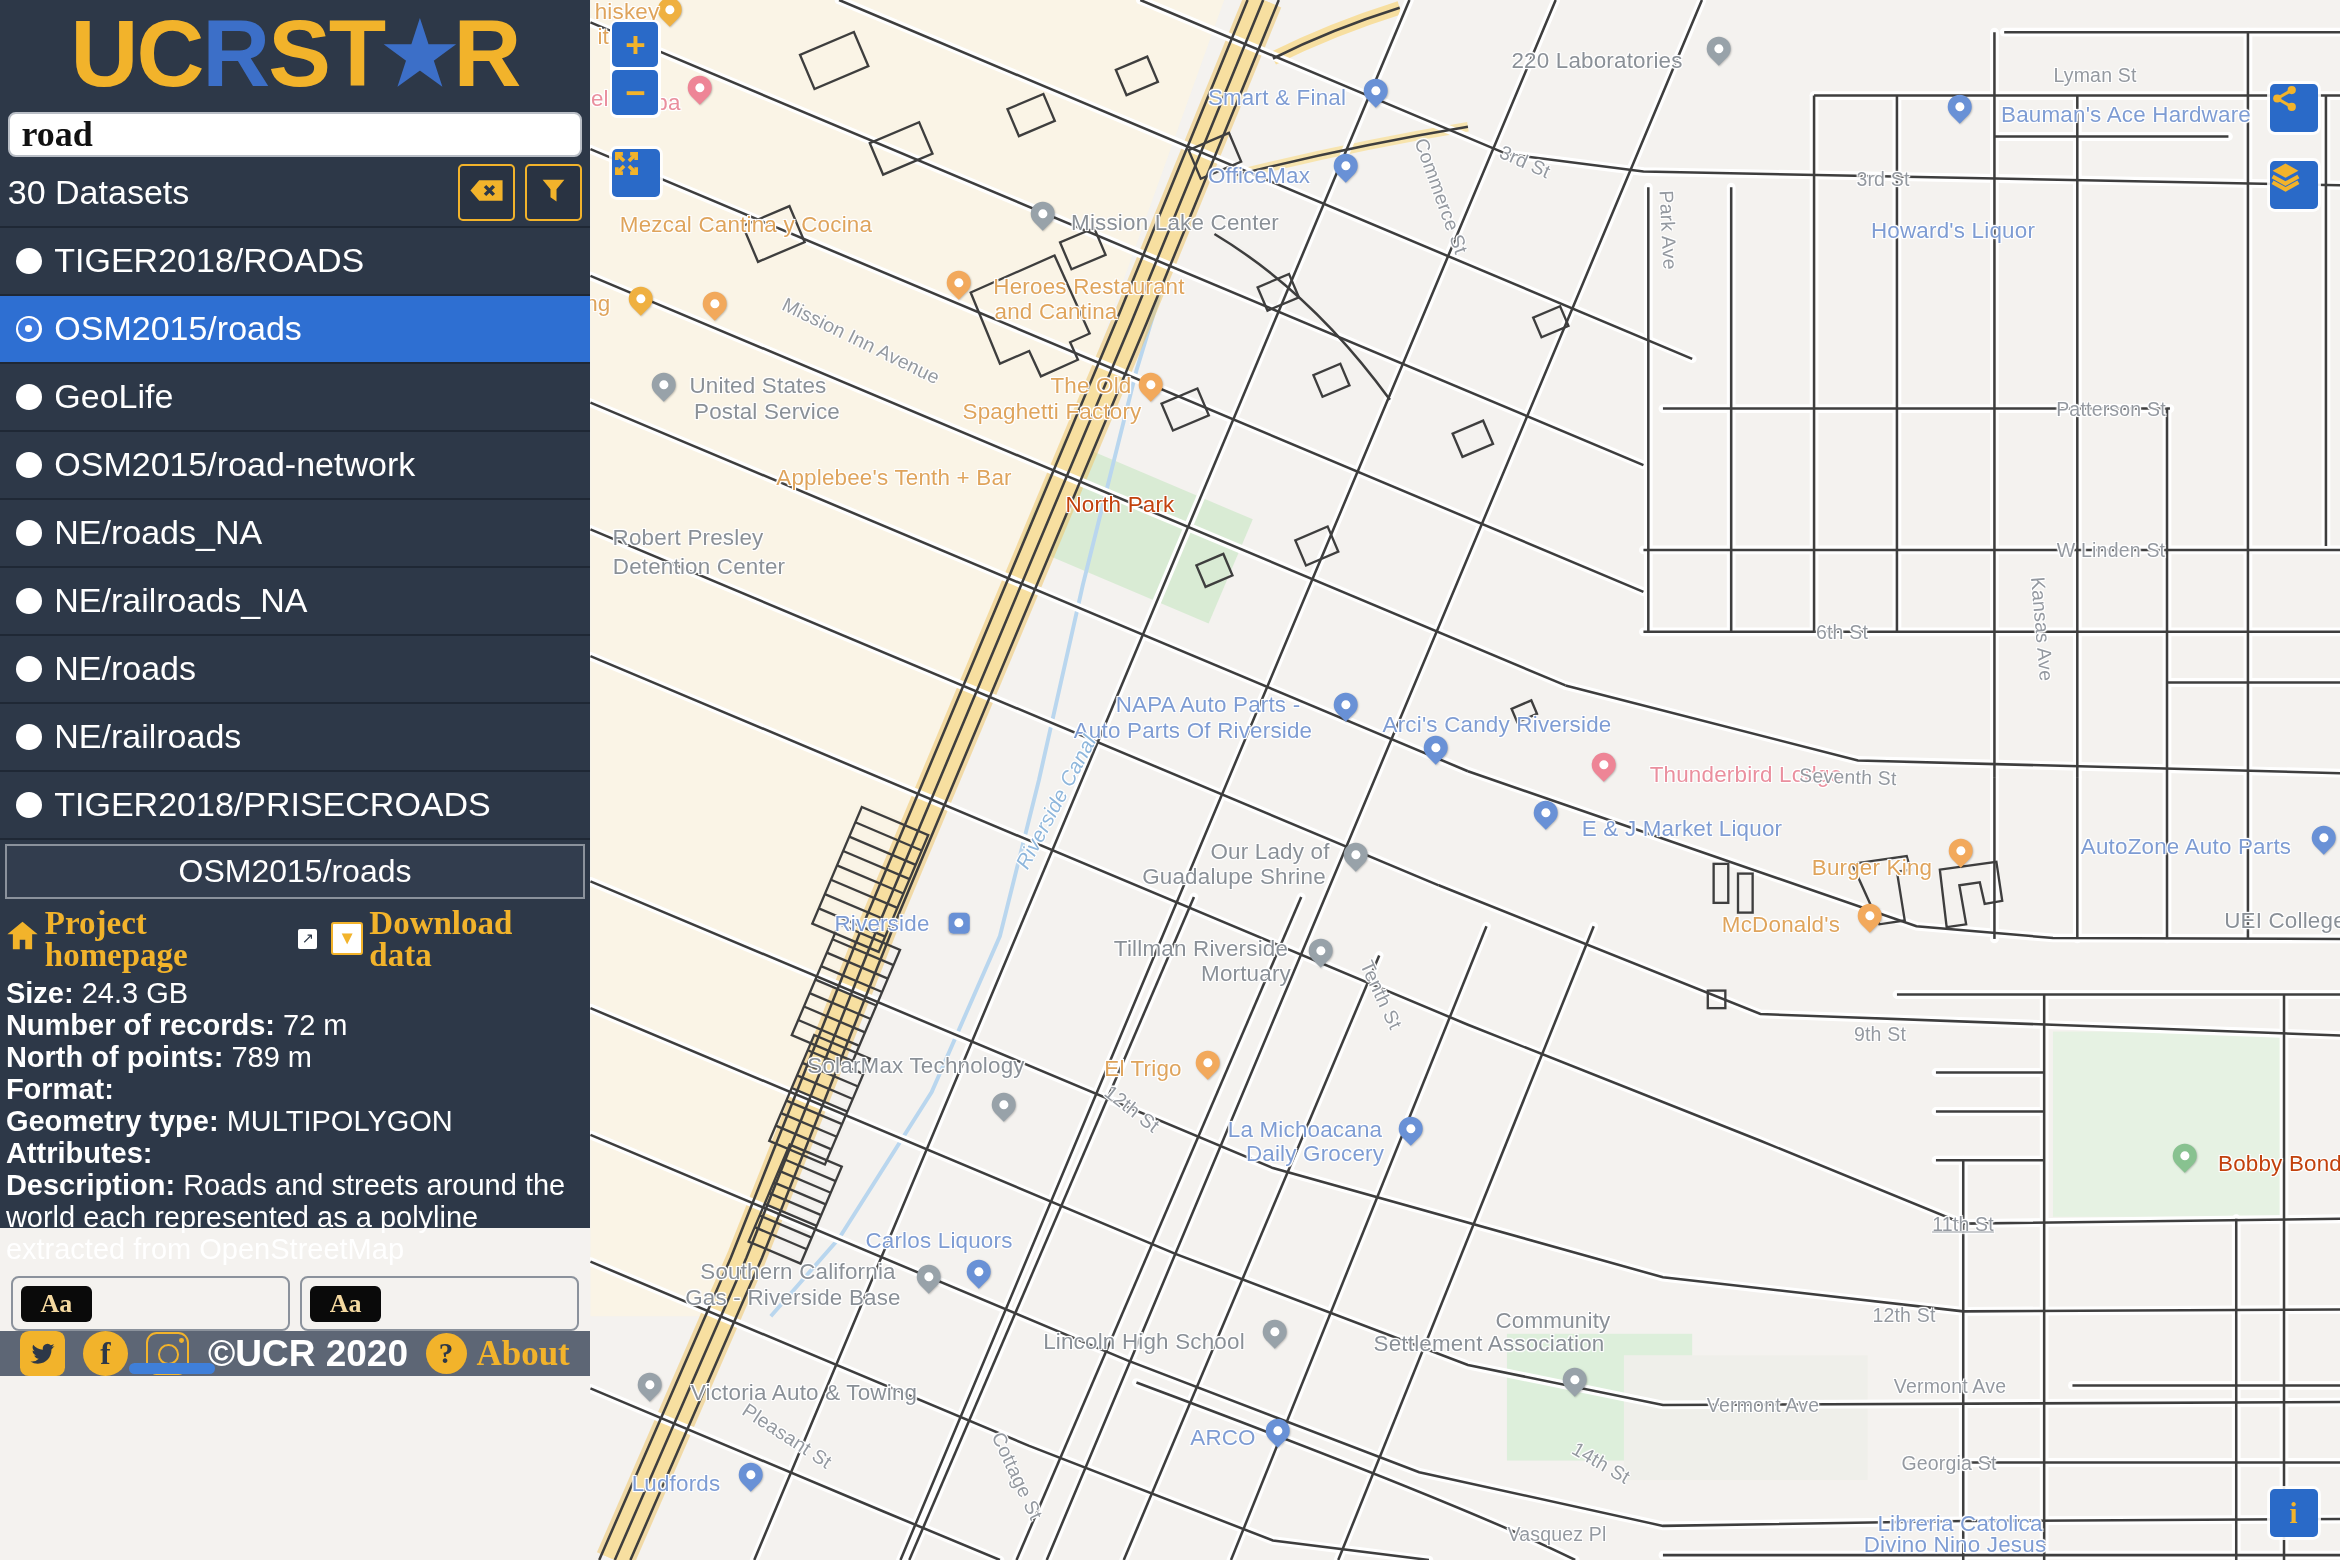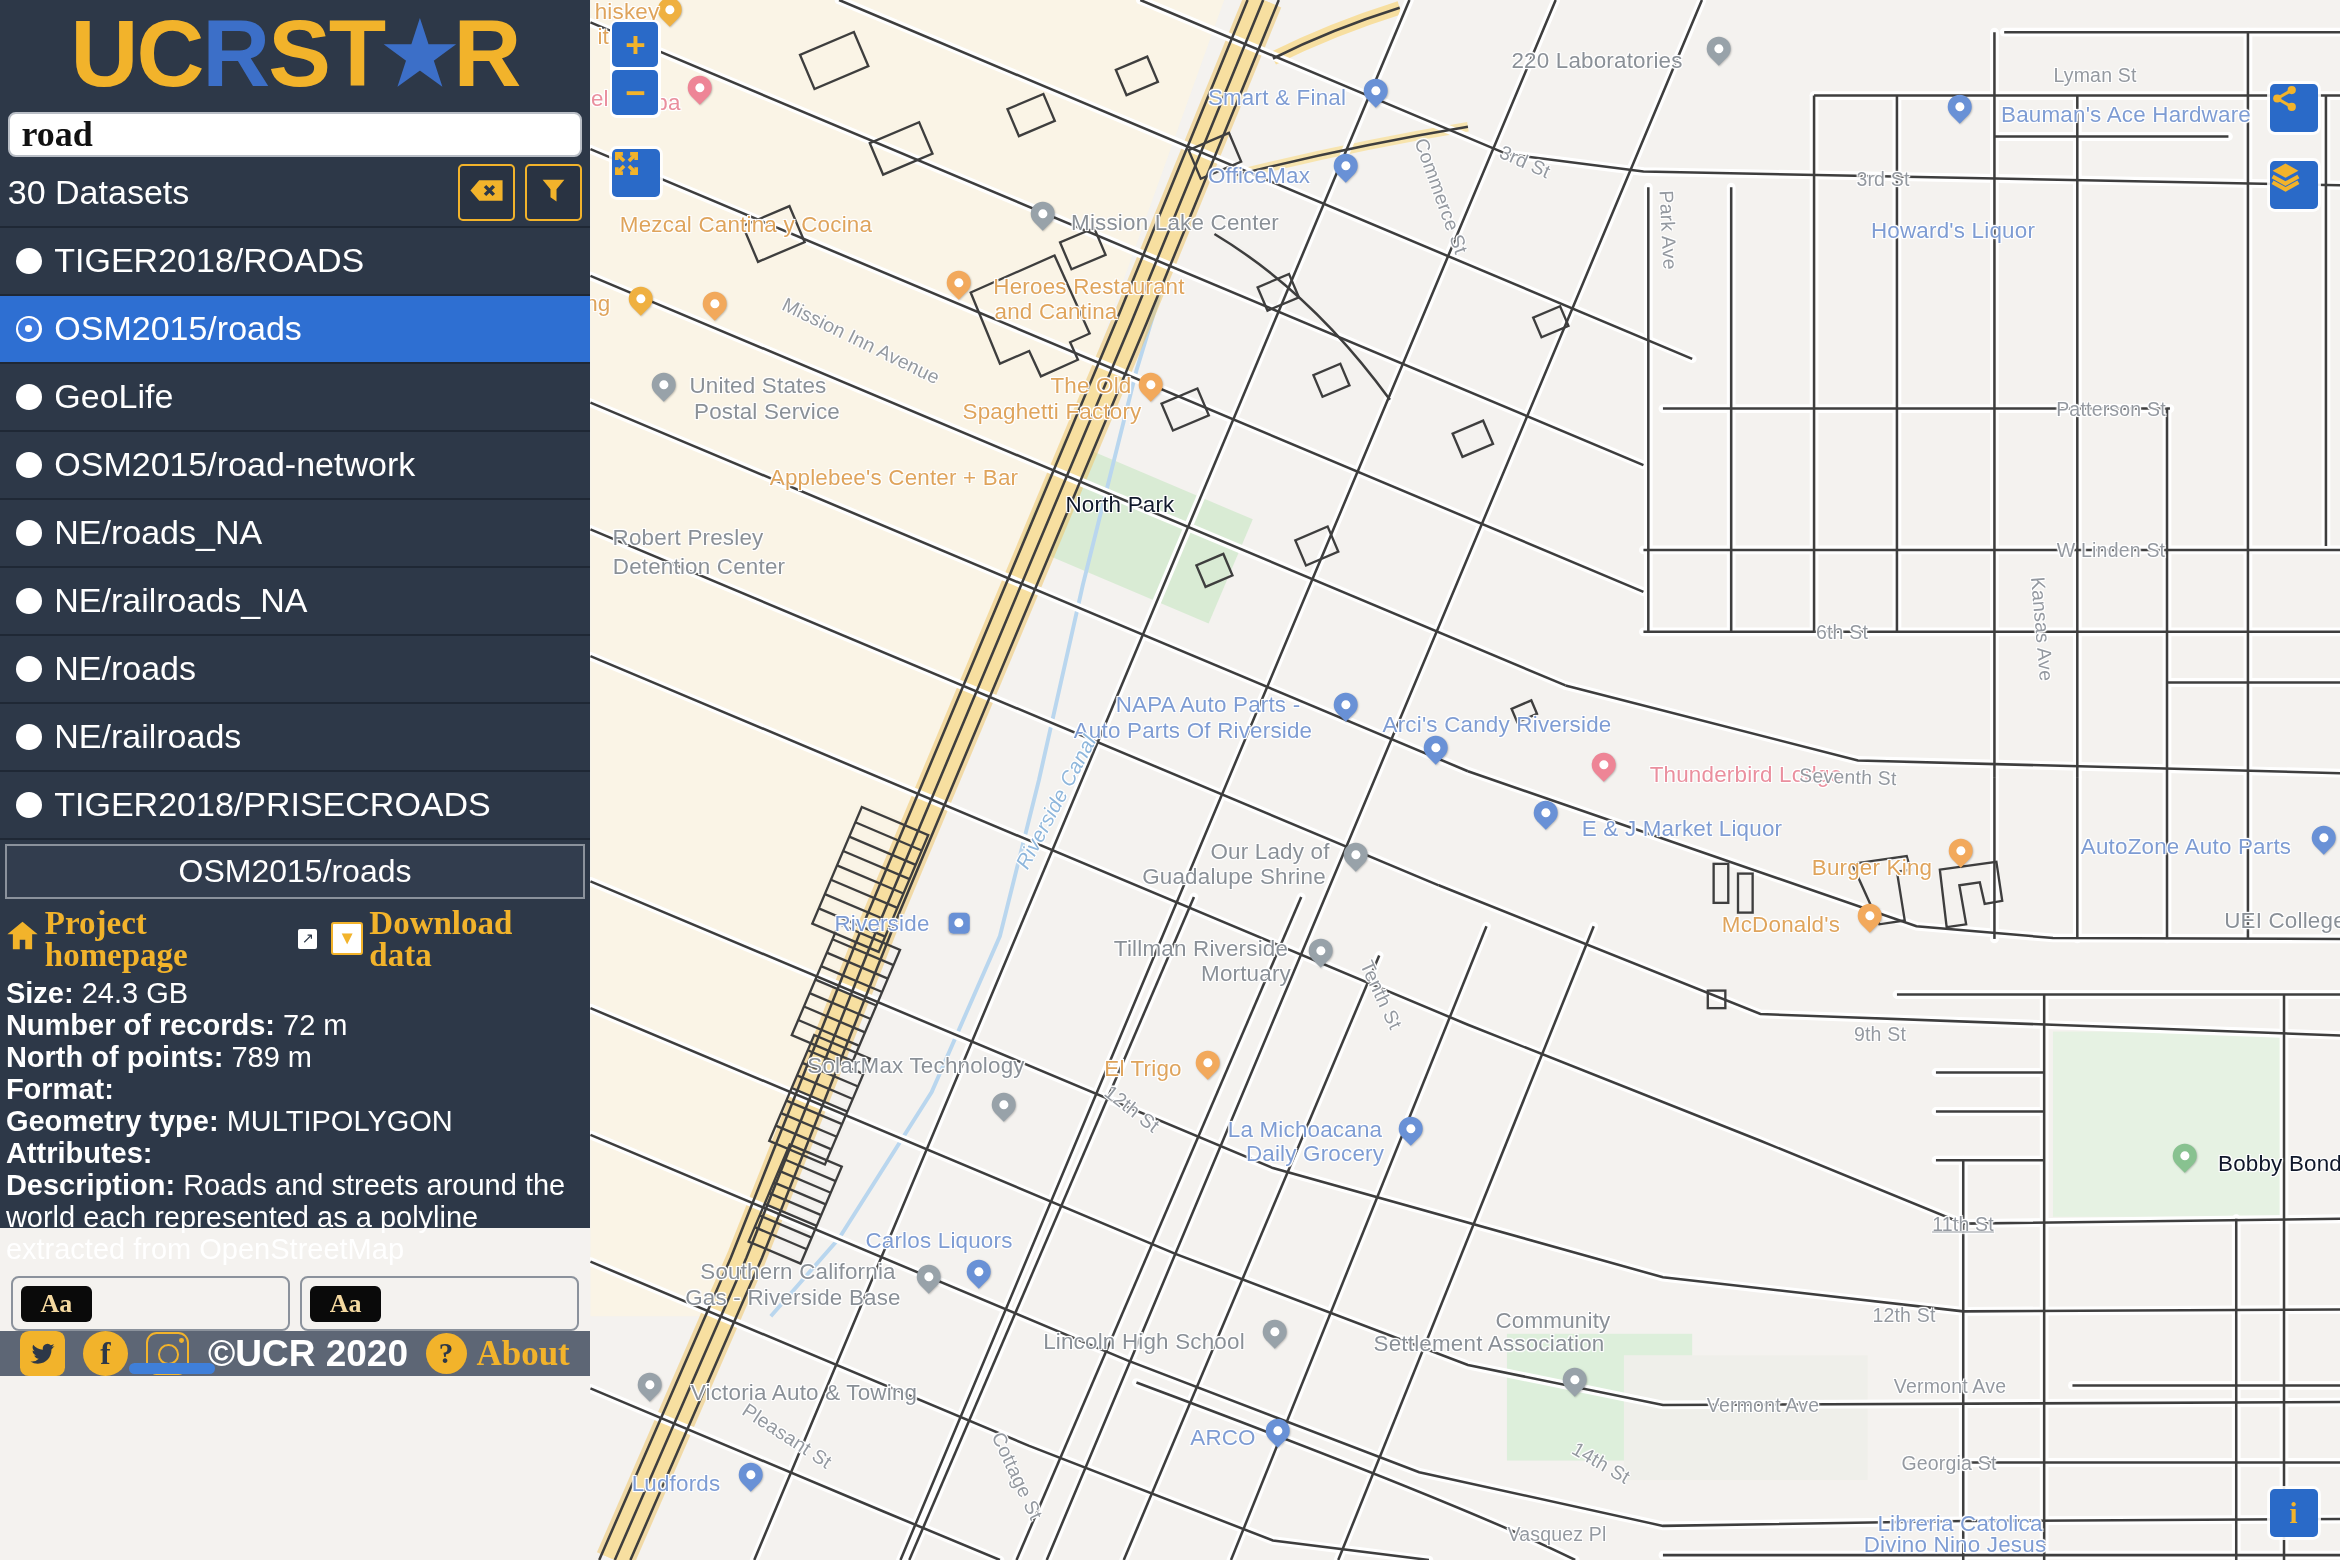--- a/index.html
+++ b/index.html
@@ -51,21 +51,21 @@
   
   .map{position:absolute;left:590px;top:0;width:1751px;height:1560px;background:#f4f2ef;overflow:hidden;cursor:grab;}
   .map svg{position:absolute;left:0;top:0;}
   .overlay{position:absolute;left:0;top:0;width:100%;height:100%;pointer-events:none;}
   .mlbl{position:absolute;white-space:nowrap;font-size:22.4px;letter-spacing:0.2px;
         text-shadow:0 0 2.9px #fff,0 0 2.9px #fff,1px 1px 0 #fff,-1px -1px 0 #fff,1px -1px 0 #fff,-1px 1px 0 #fff;}
   .mlbl.gray{color:#8a9097;}
   .mlbl.blue{color:#7e9cd3;}
   .mlbl.orange{color:#dfa45c;}
   .mlbl.pink{color:#ea8f9e;}
-  .mlbl.green{color:#0f172a;}
+  .mlbl.green{color:#c2410c;}
   .mlbl.st{color:#9499a0;font-size:19.5px;}
   .mlbl.wt{color:#8fb7dc;font-style:italic;font-size:20.5px;}
   .pin{position:absolute;width:24.4px;height:24.4px;border-radius:50% 50% 50% 0;transform:translate(-50%,-92%) rotate(-45deg);box-shadow:0 1px 2px rgba(0,0,0,.25);pointer-events:auto;}
   .pin::after{content:"";position:absolute;left:50%;top:50%;width:8.8px;height:8.8px;border-radius:50%;background:#fff;transform:translate(-50%,-50%);}
   .pin.sq{border-radius:4.9px;width:20.5px;height:20.5px;transform:translate(-50%,-50%);}
   .pin.gold{background:#efb040;}  .pin.pink{background:#ee8596;}
   .pin.blue{background:#6991d6;}  .pin.gray{background:#98a2a9;}
   .pin.orange{background:#f2a95c;}.pin.green{background:#88c290;}
 
   .zoomstack{position:absolute;left:19.5px;top:19.5px;background:#fff;border-radius:6.8px;padding:2.9px;display:flex;flex-direction:column;gap:2.9px;z-index:10;}
@@ -483,21 +483,21 @@
         <span class="mlbl orange" style="left: 499px; top: 287px; transform: translate(-50%, -50%);">Heroes Restaurant</span>
         <span class="mlbl orange" style="left: 466px; top: 312px; transform: translate(-50%, -50%);">and Cantina</span>
         <span class="mlbl orange" style="left: 7.8px; top: 304px; transform: translate(-50%, -50%);">ng</span>
         <span class="mlbl st" style="left: 271px; top: 341px; transform: translate(-50%, -50%) rotate(26deg);">Mission Inn Avenue</span>
         <span class="mlbl st" style="left: 851px; top: 196px; transform: translate(-50%, -50%) rotate(70deg);">Commerce St</span>
         <span class="mlbl st" style="left: 1078px; top: 230px; transform: translate(-50%, -50%) rotate(87deg);">Park Ave</span>
         <span class="mlbl gray" style="left: 168px; top: 386px; transform: translate(-50%, -50%);">United States</span>
         <span class="mlbl gray" style="left: 177px; top: 412px; transform: translate(-50%, -50%);">Postal Service</span>
         <span class="mlbl orange" style="left: 501px; top: 386px; transform: translate(-50%, -50%);">The Old</span>
         <span class="mlbl orange" style="left: 462px; top: 412px; transform: translate(-50%, -50%);">Spaghetti Factory</span>
-        <span class="mlbl orange" style="left: 304px; top: 478px; transform: translate(-50%, -50%);">Applebee's Center + Bar</span>
+        <span class="mlbl orange" style="left: 304px; top: 478px; transform: translate(-50%, -50%);">Applebee's Tenth + Bar</span>
         <span class="mlbl green" style="left: 530px; top: 505px; transform: translate(-50%, -50%);">North Park</span>
         <span class="mlbl gray" style="left: 98px; top: 538px; transform: translate(-50%, -50%);">Robert Presley</span>
         <span class="mlbl gray" style="left: 109px; top: 567px; transform: translate(-50%, -50%);">Detention Center</span>
         <span class="mlbl st" style="left: 1521px; top: 409px; transform: translate(-50%, -50%);">Patterson St</span>
         <span class="mlbl st" style="left: 1521px; top: 550px; transform: translate(-50%, -50%);">W Linden St</span>
         <span class="mlbl st" style="left: 1452px; top: 629px; transform: translate(-50%, -50%) rotate(85deg);">Kansas Ave</span>
         <span class="mlbl st" style="left: 1252px; top: 632px; transform: translate(-50%, -50%);">6th St</span>
         <span class="mlbl blue" style="left: 618px; top: 705px; transform: translate(-50%, -50%);">NAPA Auto Parts -</span>
         <span class="mlbl blue" style="left: 603px; top: 731px; transform: translate(-50%, -50%);">Auto Parts Of Riverside</span>
         <span class="mlbl blue" style="left: 907px; top: 725px; transform: translate(-50%, -50%);">Arci's Candy Riverside</span>

